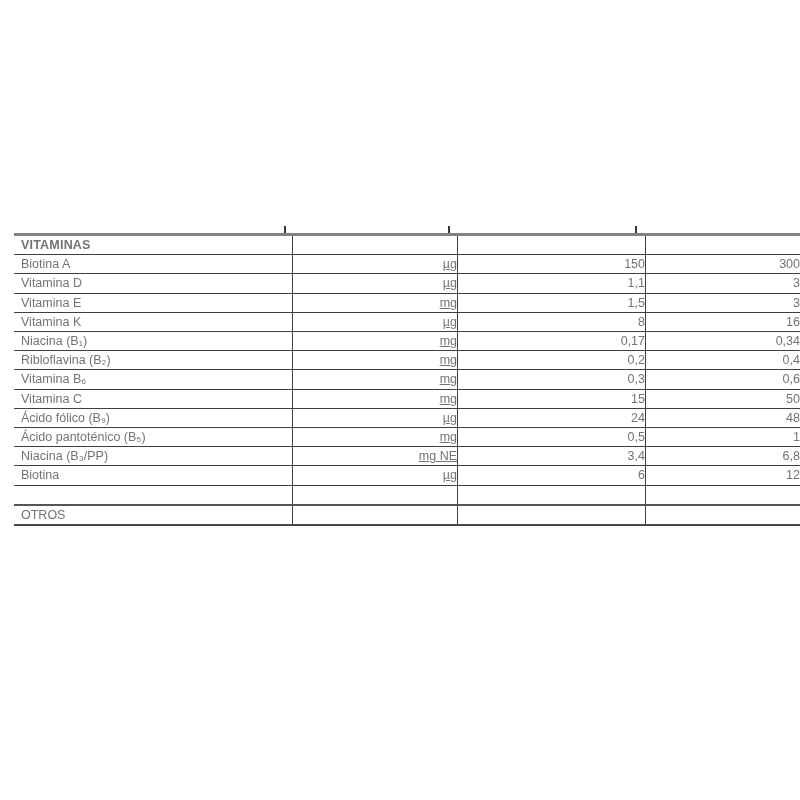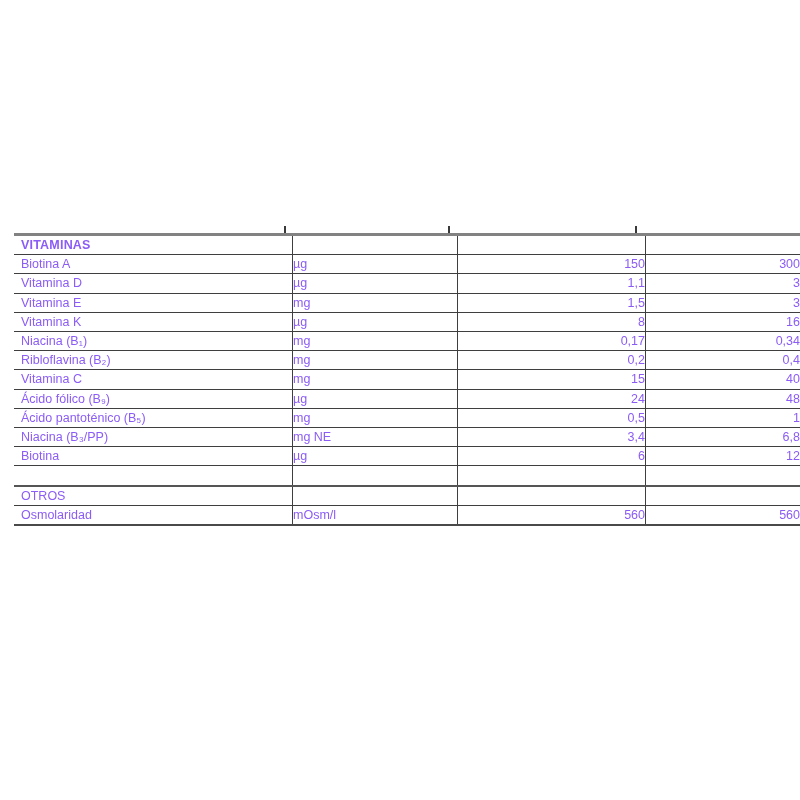--- a/index.html
+++ b/index.html
@@ -26,33 +26,33 @@
   .tick-3 { left: 635px; }
 
   table.nutri {
     position: absolute;
     left: 14px; top: 233px;
     width: 786px;
     border-collapse: collapse;
     table-layout: fixed;
     border-top: 3px solid #828282;
     border-bottom: 2px solid #4a4a4a;
-    color: #8b5cf6;
+    color: #737373;
     font-size: 12.5px;
   }
   .nutri td {
     height: 18.2px;
     line-height: 18.2px;
     padding: 0;
     border-bottom: 1px solid #3f3f3f;
     white-space: nowrap;
     overflow: hidden;
   }
   .nutri td.c-name { width: 271px; text-align: left; padding-left: 7px; border-right: 1px solid #3f3f3f; }
-  .nutri td.c-unit { width: 164px; text-align: left; border-right: 1px solid #3f3f3f; }
+  .nutri td.c-unit { width: 164px; text-align: right; border-right: 1px solid #3f3f3f; text-decoration: underline; }
   .nutri td.c-v1   { width: 187px; text-align: right; border-right: 1px solid #3f3f3f; }
   .nutri td.c-v2   { text-align: right; }
   .nutri tr.section-vitaminas td.c-name { font-weight: bold; letter-spacing: 0.2px; }
   .nutri tr.section-otros td { border-top: 2px solid #555555; }
 </style>
 </head>
 <body>
 
 <div class="stage">
 
@@ -105,27 +105,33 @@
         <td class="c-v2">0,34</td>
       </tr>
 
       <tr>
         <td class="c-name">Ribloflavina (B₂)</td>
         <td class="c-unit">mg</td>
         <td class="c-v1">0,2</td>
         <td class="c-v2">0,4</td>
       </tr>
 
+      <tr>
+        <td class="c-name">Vitamina B₆</td>
+        <td class="c-unit">mg</td>
+        <td class="c-v1">0,3</td>
+        <td class="c-v2">0,6</td>
+      </tr>
 
 
       <tr>
         <td class="c-name">Vitamina C</td>
         <td class="c-unit">mg</td>
         <td class="c-v1">15</td>
-        <td class="c-v2">40</td>
+        <td class="c-v2">50</td>
       </tr>
 
       <tr>
         <td class="c-name">Ácido fólico (B₉)</td>
         <td class="c-unit">µg</td>
         <td class="c-v1">24</td>
         <td class="c-v2">48</td>
       </tr>
 
       <tr>
@@ -156,22 +162,16 @@
         <td class="c-v2"></td>
       </tr>
 
       <tr class="section-otros">
         <td class="c-name">OTROS</td>
         <td class="c-unit"></td>
         <td class="c-v1"></td>
         <td class="c-v2"></td>
       </tr>
 
-      <tr>
-        <td class="c-name">Osmolaridad</td>
-        <td class="c-unit">mOsm/l</td>
-        <td class="c-v1">560</td>
-        <td class="c-v2">560</td>
-      </tr>
 
     </tbody>
   </table>
 </div>
 
 </body></html>

